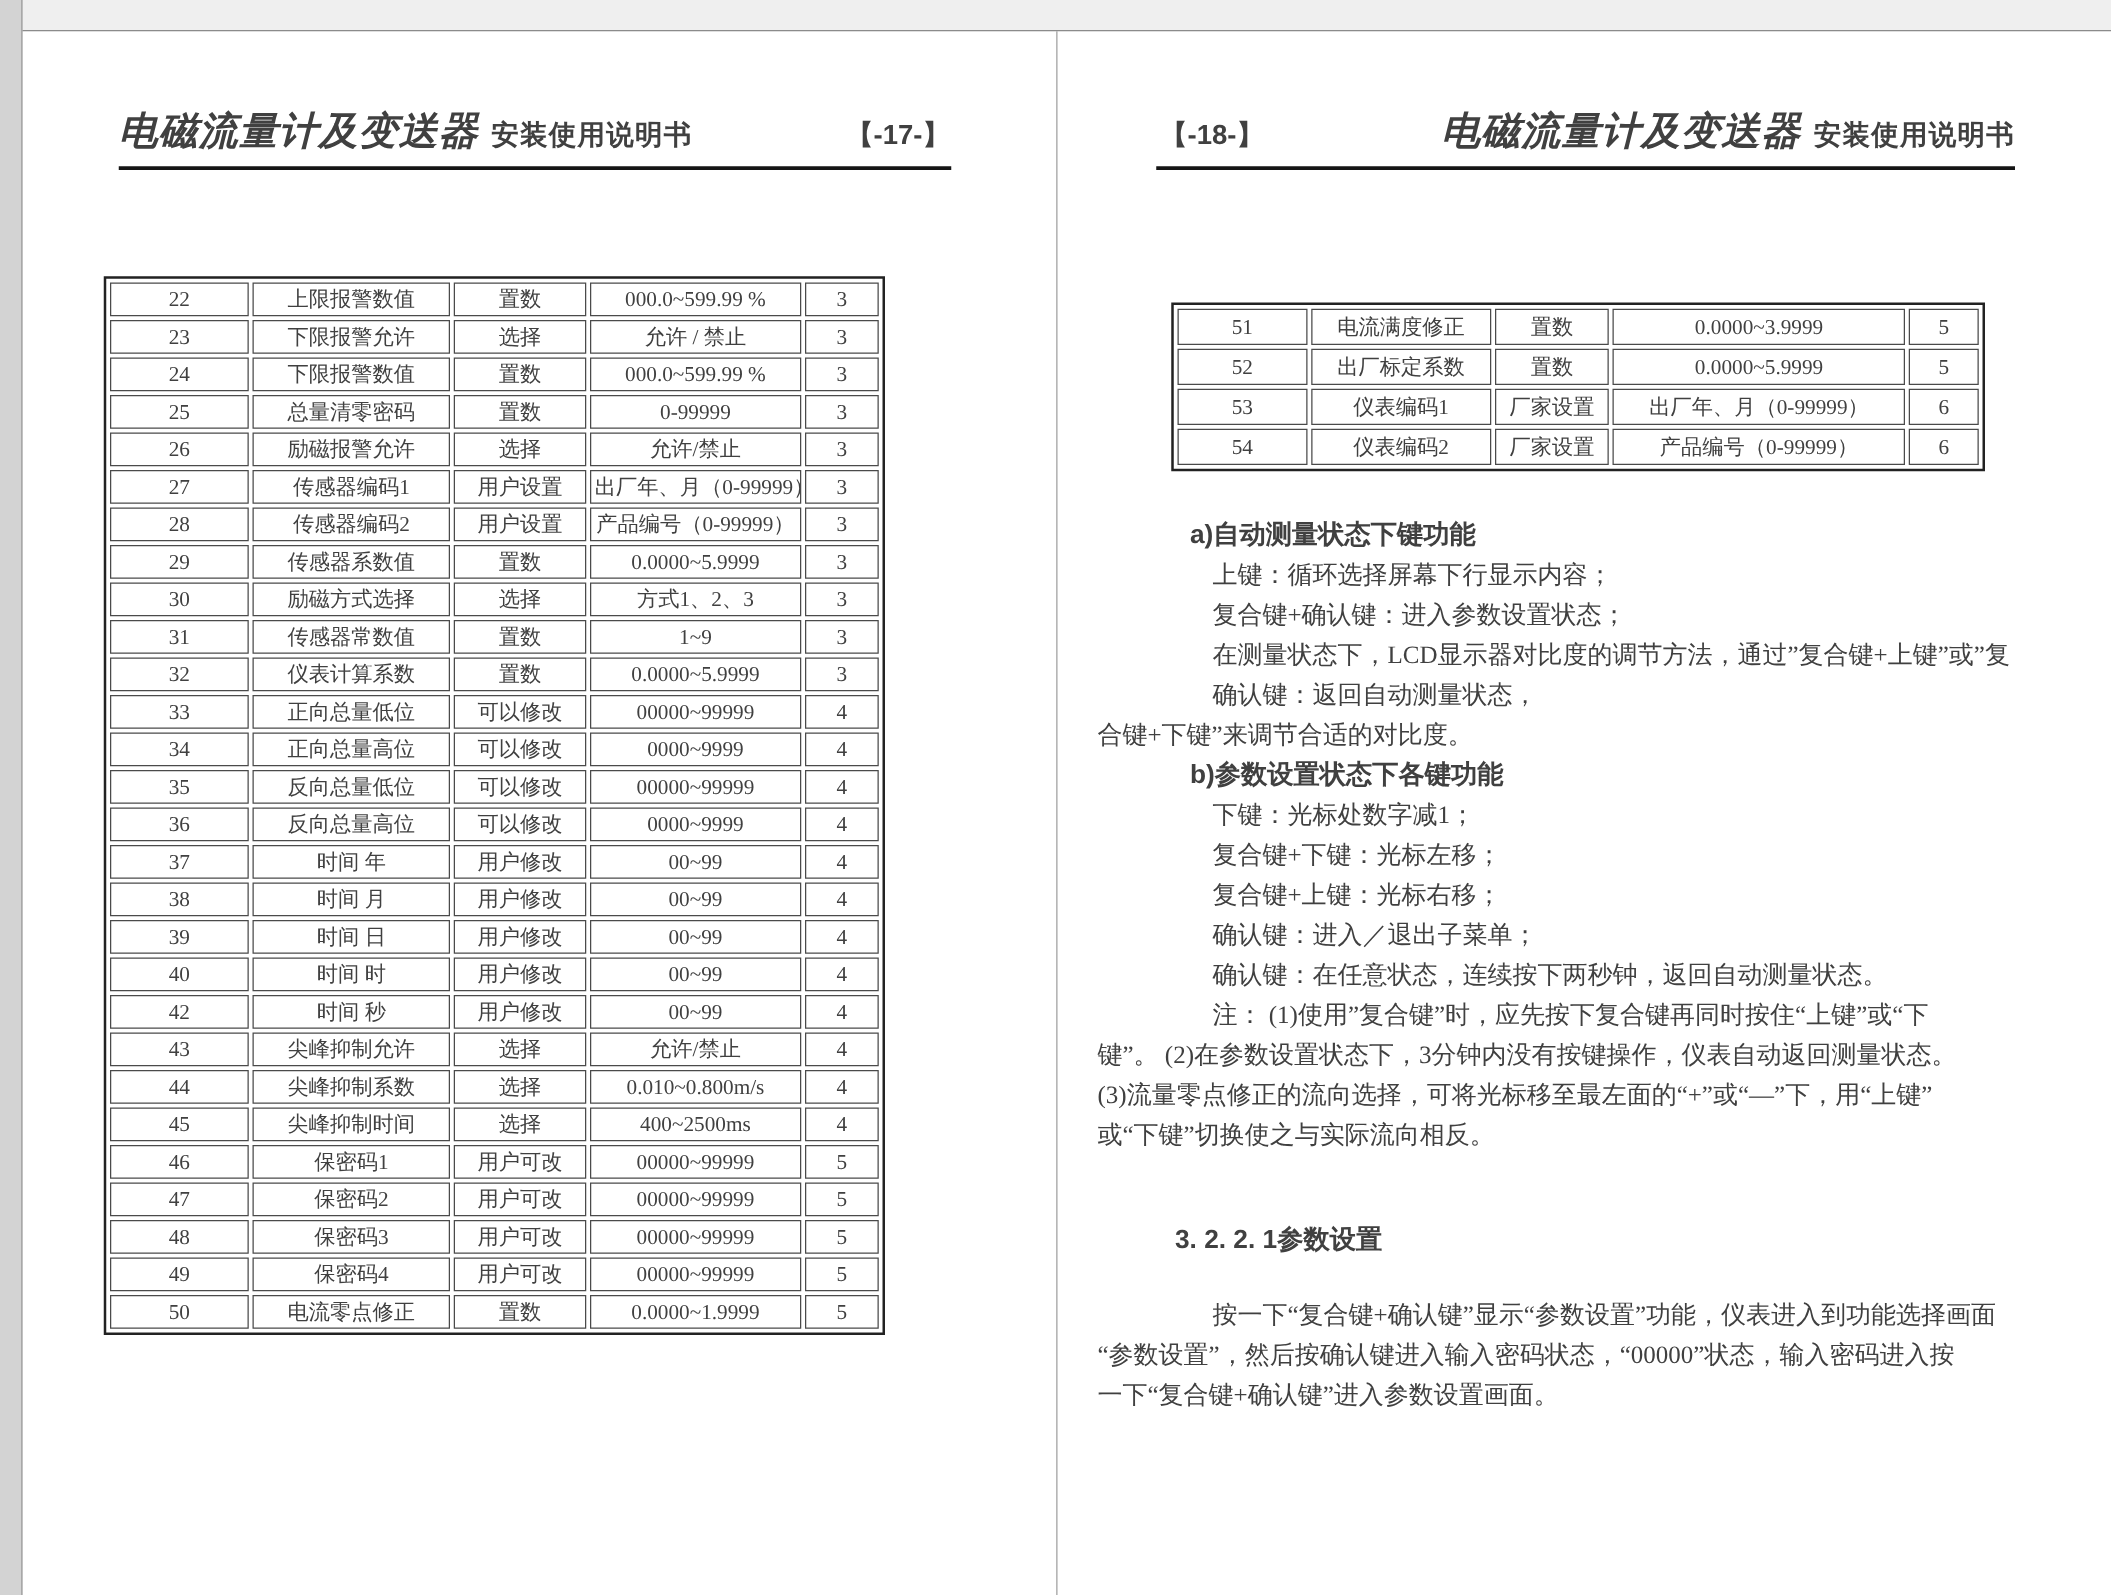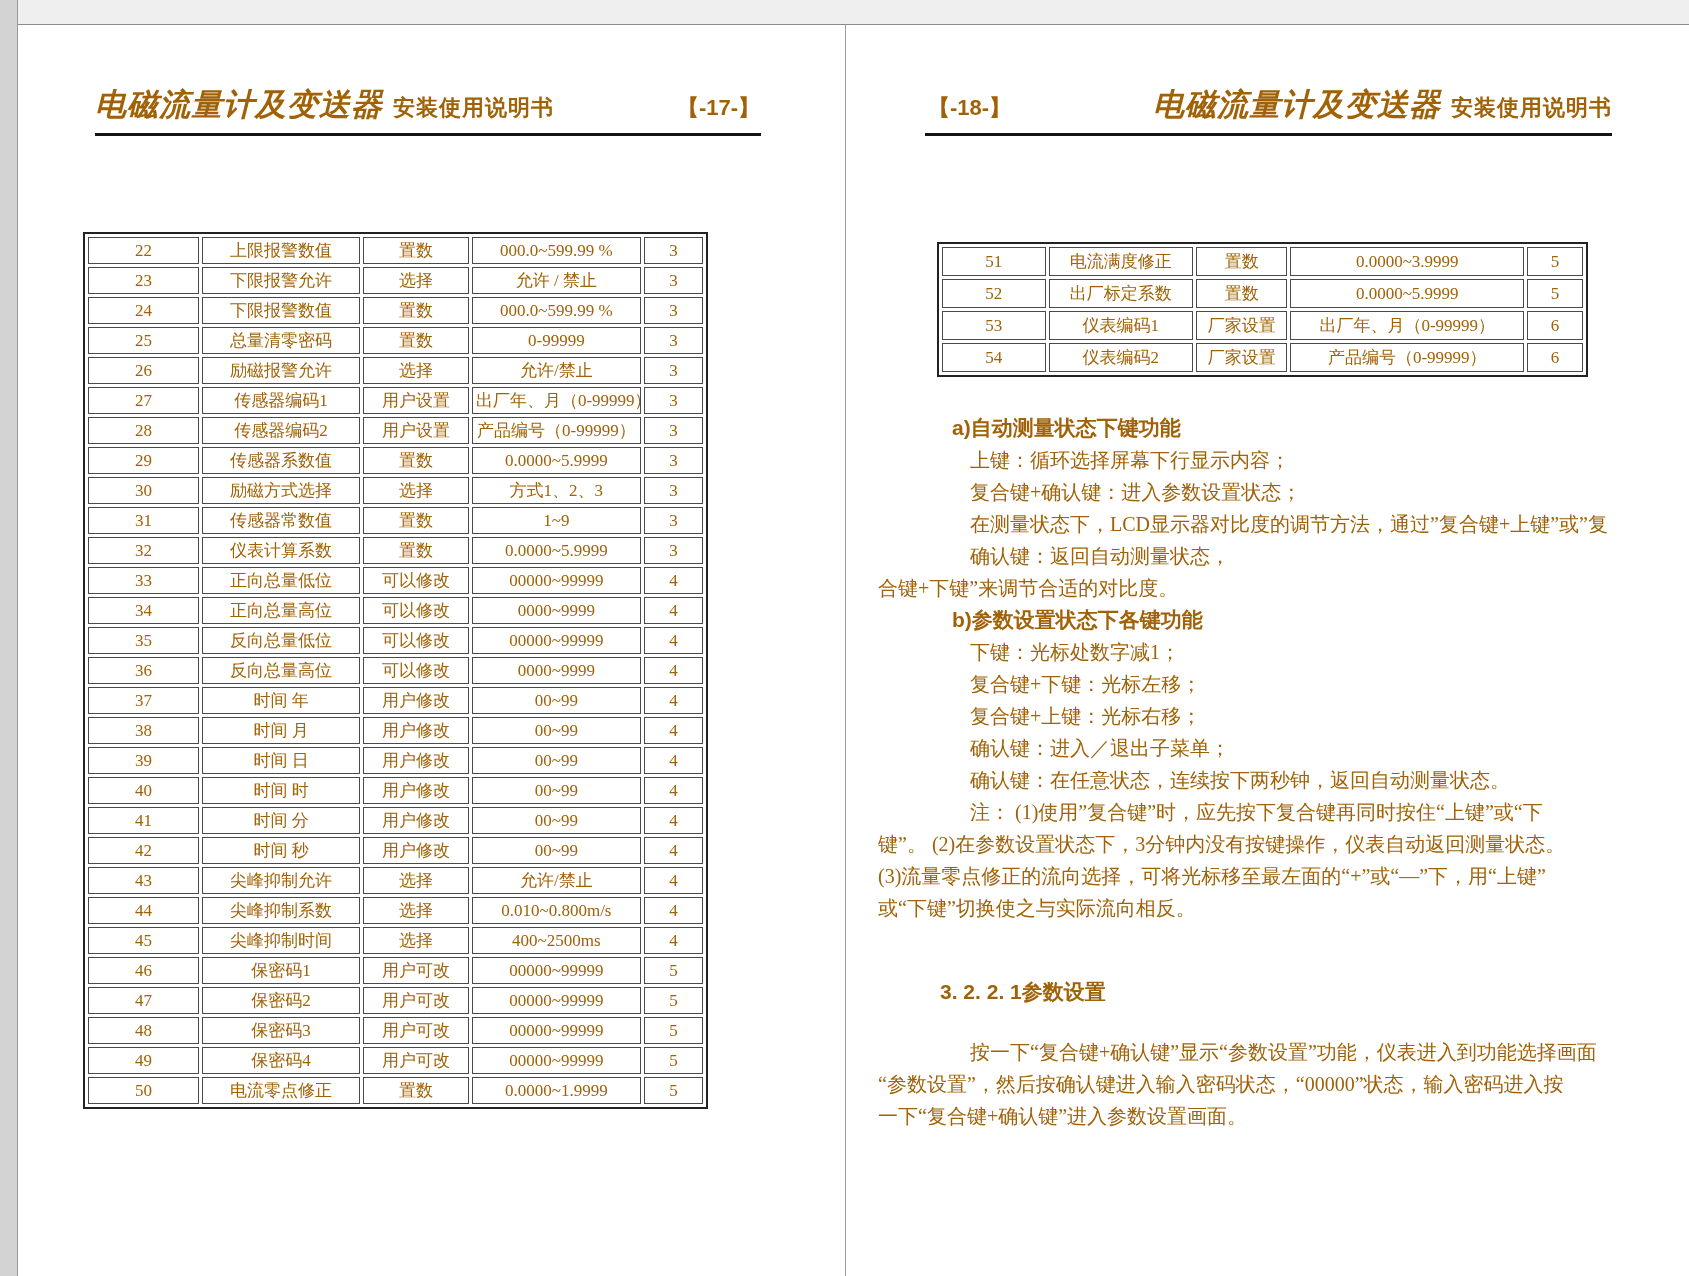--- a/index.html
+++ b/index.html
@@ -1,18 +1,18 @@
 <!DOCTYPE html>
 <html><head>
 <meta charset="utf-8">
 <style>
   html,body{margin:0;padding:0;background:#ffffff;}
   .canvas{
     position:relative;width:1689px;height:1276px;background:#ffffff;
-    font-family:"Liberation Serif",serif;color:#a16207;overflow:hidden;
+    font-family:"Liberation Serif",serif;color:#404040;overflow:hidden;
   }
   .edge-top{position:absolute;left:0;top:0;width:100%;height:24px;background:#efefef;border-bottom:1px solid #8b8b8b;}
   .edge-left{position:absolute;left:0;top:0;width:17px;height:100%;background:#d3d3d3;border-right:1px solid #9a9a9a;}
   .page-divider{position:absolute;left:845px;top:25px;width:1px;height:1251px;background:#9f9f9f;}
 
   
   .hdr{position:absolute;display:flex;align-items:baseline;}
   .hdr-left{left:95px;top:84px;width:665px;}
   .hdr-right{left:928px;top:84px;width:684px;text-align:right;}
   .t-main{font-family:"Liberation Sans",sans-serif;font-weight:bold;font-style:italic;font-size:31px;letter-spacing:1px;white-space:nowrap;}
@@ -26,21 +26,21 @@
 
   
   .ptable{
     position:absolute;border-collapse:separate;border-spacing:3px;
     border:2px solid #222;background:#fff;table-layout:fixed;
   }
   .ptable td{
     border:1px solid #4a4a4a;text-align:center;vertical-align:middle;
     font-size:17px;padding:0 3px;white-space:nowrap;overflow:hidden;
   }
-  .left-table{left:83px;top:232px;width:625px;}
+  .left-table{left:83px;top:221px;width:625px;}
   .left-table td{height:25px;}
   .right-table{left:937px;top:242px;width:651px;}
   .right-table td{height:27px;}
 
   
   .textcol{position:absolute;left:878px;top:412px;width:742px;}
   .tl{height:32px;line-height:32px;font-size:20px;white-space:nowrap;}
   .ind-h{padding-left:74px;}
   .ind-b{padding-left:92px;}
   .h-sans{font-family:"Liberation Sans",sans-serif;font-weight:bold;font-size:21px;}
@@ -194,27 +194,20 @@
           <tr>
             <td>39</td>
             <td>时间 日</td>
             <td>用户修改</td>
             <td>00~99</td>
             <td>4</td>
           </tr>
           <tr>
             <td>40</td>
             <td>时间 时</td>
-            <td>用户修改</td>
-            <td>00~99</td>
-            <td>4</td>
-          </tr>
-          <tr>
-            <td>41</td>
-            <td>时间 分</td>
             <td>用户修改</td>
             <td>00~99</td>
             <td>4</td>
           </tr>
           <tr>
             <td>42</td>
             <td>时间 秒</td>
             <td>用户修改</td>
             <td>00~99</td>
             <td>4</td>

